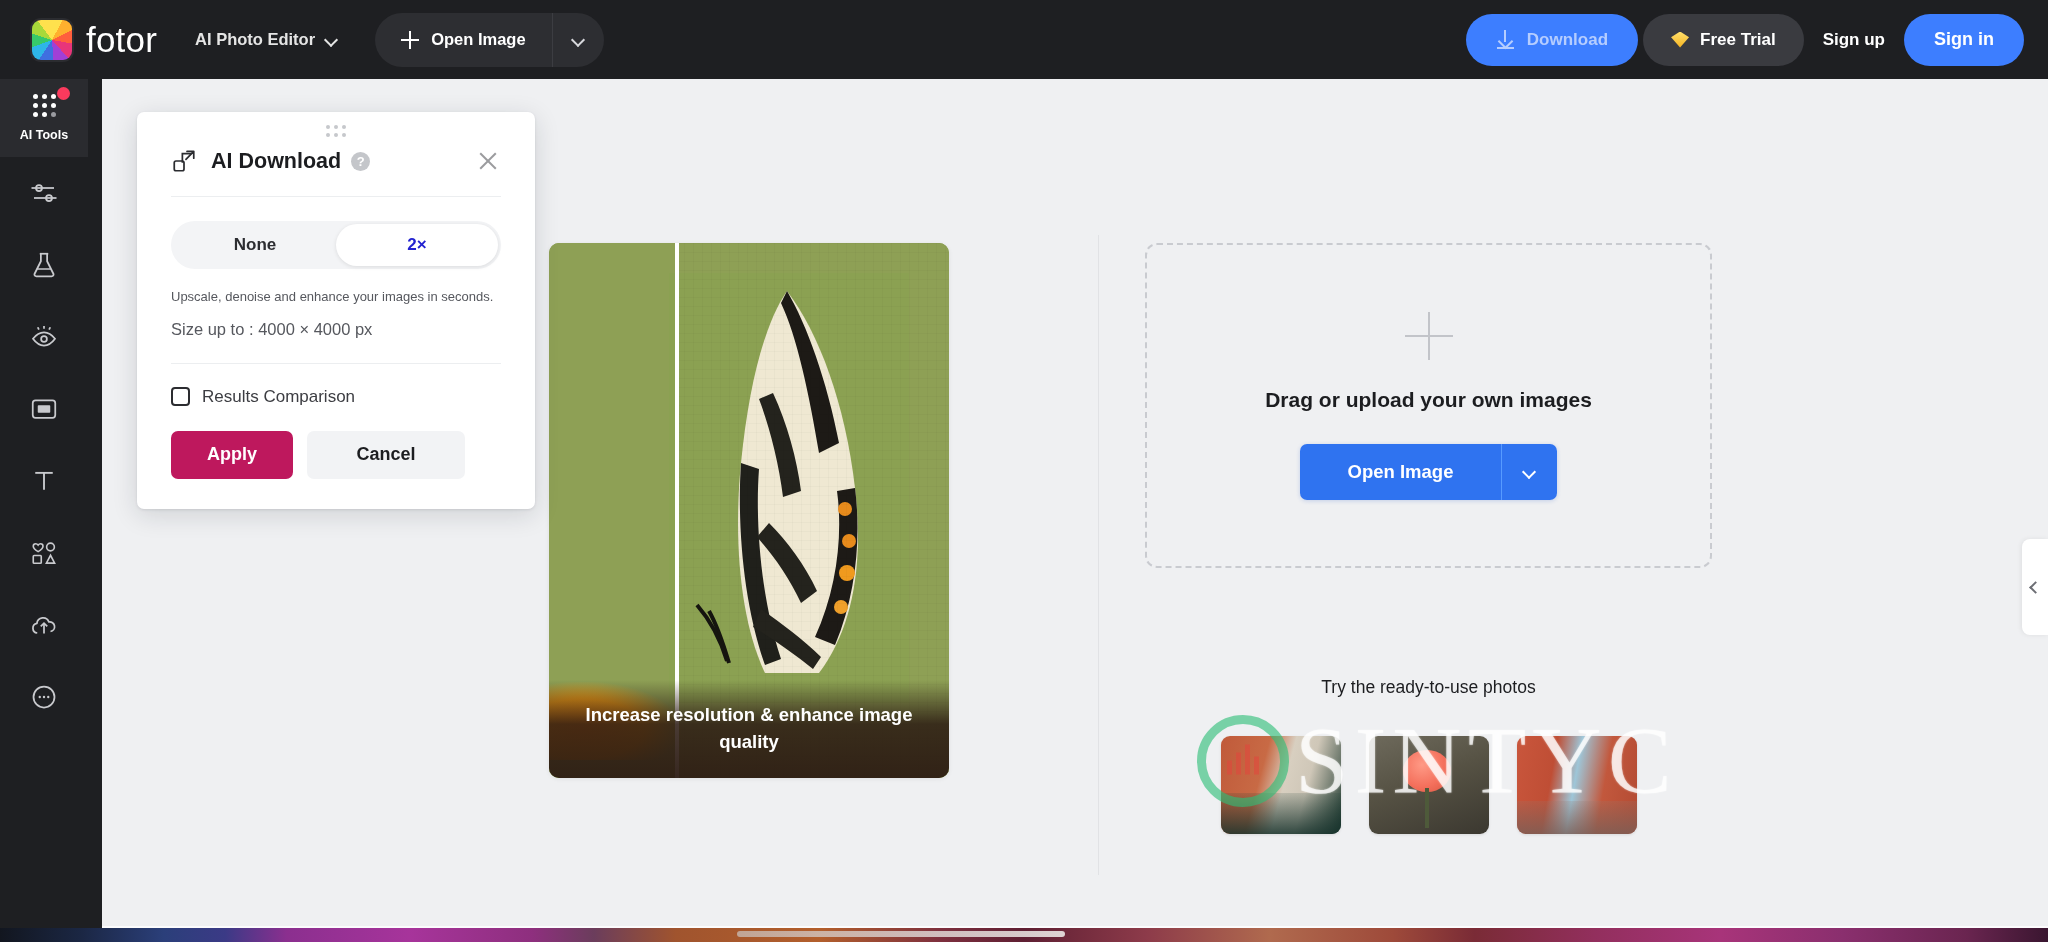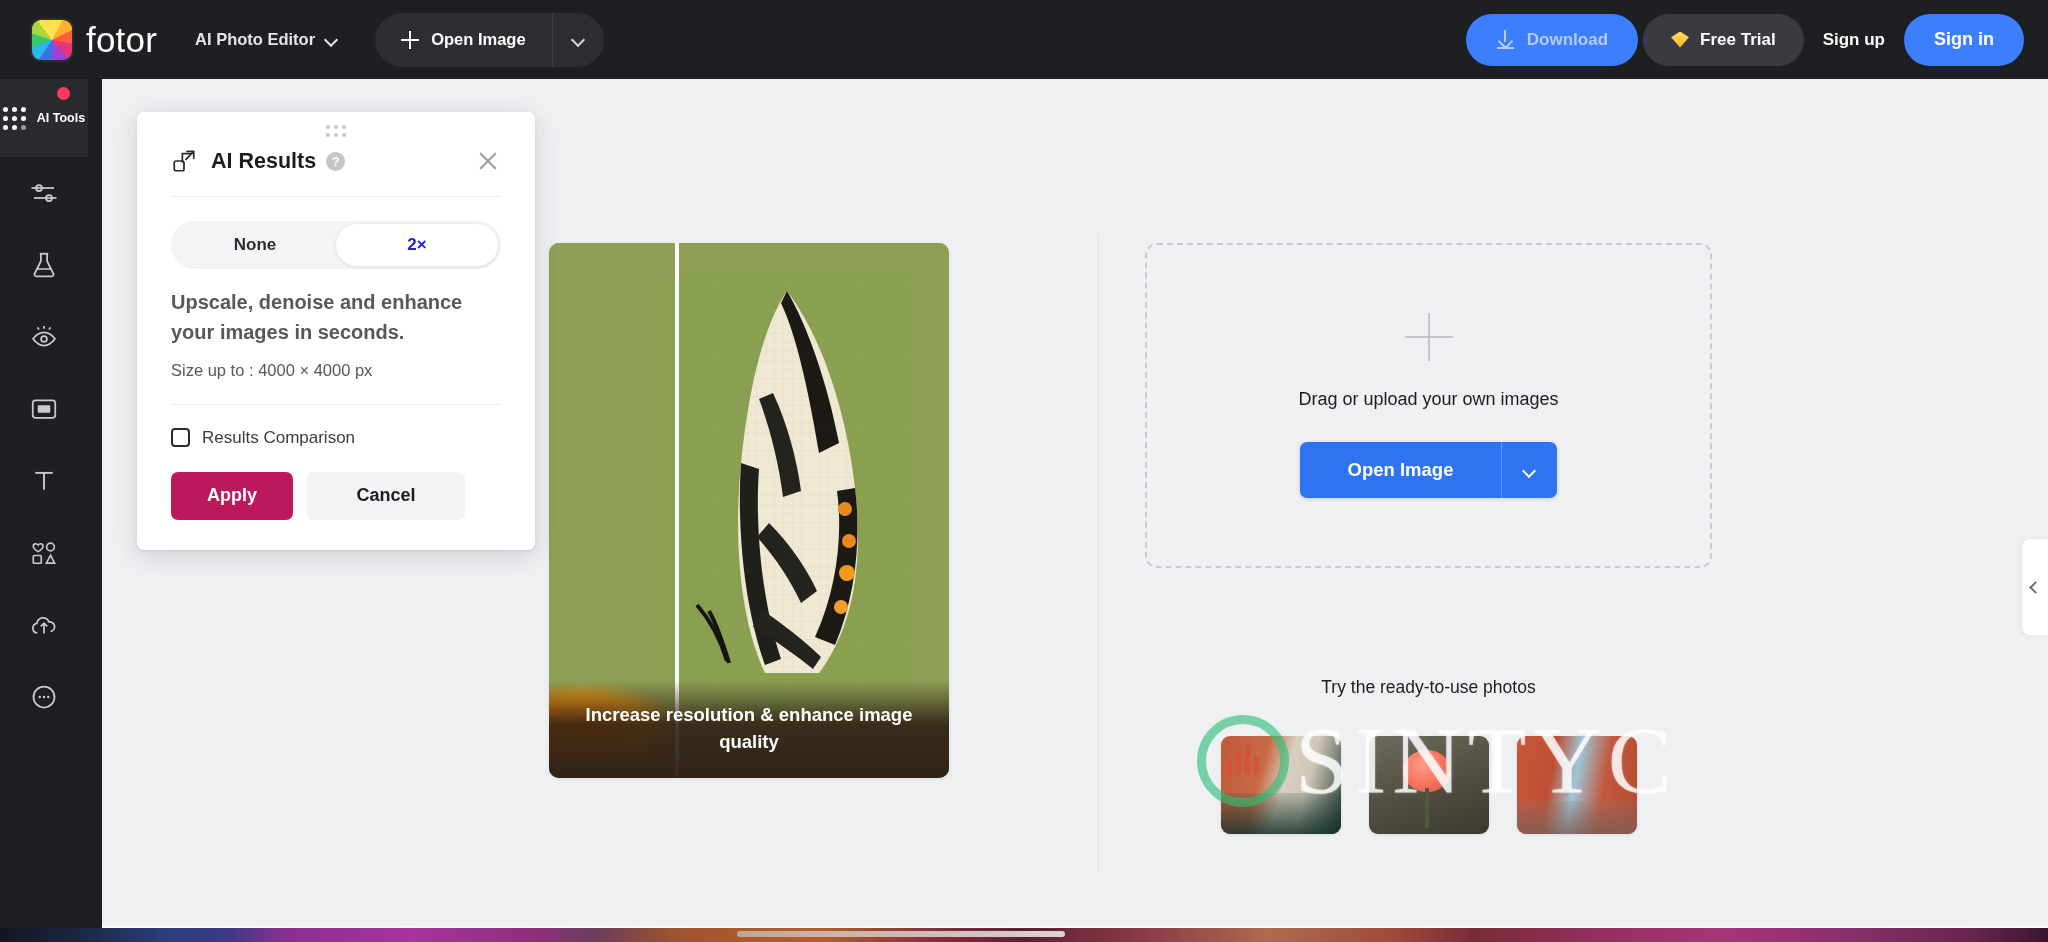--- a/index.html
+++ b/index.html
@@ -101,21 +101,21 @@
     height: 52px; padding: 0 30px; background: #3d7eff; border-radius: 26px;
     color: #fff; font-size: 18px; font-weight: 600; cursor: pointer;
   }
 
   
   .rail {
     position: absolute; top: 79px; left: 0; width: 102px; height: 863px;
     background: #1e1f22;
   }
   .rail-item {
-    width: 88px; height: 72px; display: flex; flex-direction: row;
+    width: 88px; height: 72px; display: flex; flex-direction: column;
     align-items: center; justify-content: center; gap: 11px; cursor: pointer; position: relative;
     color: #c9cace;
   }
   .rail-item.active { background: #2a2b2f; }
   .rail-item .lbl { color: #fff; font-size: 12.5px; font-weight: 600; }
   .rail-dot {
     position: absolute; top: 8px; right: 18px; width: 13px; height: 13px;
     border-radius: 50%; background: #fb3a5d;
   }
   .rail-item.plain { height: 72px; }
@@ -158,21 +158,21 @@
   
   .dropzone {
     position: absolute; left: 1043px; top: 164px; width: 567px; height: 325px;
     border: 2px dashed #c9cbd0; border-radius: 12px;
     display: flex; flex-direction: column; align-items: center; justify-content: center;
     background: transparent;
   }
   .dz-plus { width: 48px; height: 48px; position: relative; margin-bottom: 28px; }
   .dz-plus::before { content:""; position:absolute; left:23px; top:0; width:2px; height:48px; background:#c2c4c9; }
   .dz-plus::after  { content:""; position:absolute; left:0; top:23px; width:48px; height:2px; background:#c2c4c9; }
-  .dz-title { font-size: 18px; font-weight: 400; color: #1c1d20; margin-bottom: 32px; }
+  .dz-title { font-size: 21px; font-weight: 700; color: #1c1d20; margin-bottom: 32px; }
   .dz-btn-group {
     display: flex; align-items: stretch; height: 56px; border-radius: 7px; overflow: hidden;
     box-shadow: 0 1px 4px rgba(40,90,200,.22);
   }
   .dz-btn-main {
     display: flex; align-items: center; justify-content: center; padding: 0 48px;
     background: #2f73f0; color: #fff; font-size: 18.5px; font-weight: 600; cursor: pointer;
   }
   .dz-btn-split {
     width: 56px; display: flex; align-items: center; justify-content: center;
@@ -265,21 +265,21 @@
   }
   .seg-opt {
     flex: 1; display: flex; align-items: center; justify-content: center;
     font-size: 17px; font-weight: 600; color: #2c2d31; border-radius: 21px; cursor: pointer;
   }
   .seg-opt.on {
     background: #fff; color: #2323d0;
     box-shadow: 0 1px 4px rgba(0,0,0,.10);
   }
   .panel-desc {
-    margin-top: 18px; font-size: 20px; line-height: 1.52; color: #56585e; font-weight: 700;
+    margin-top: 18px; font-size: 13px; line-height: 1.52; color: #56585e; font-weight: 400;
   }
   .panel-size { margin-top: 13px; font-size: 16.5px; color: #56585e; font-weight: 500; }
   .panel-rule2 { height: 1px; background: #eceef0; margin: 24px 0 0 0; }
 
   .chk-row { display: flex; align-items: center; gap: 12px; margin-top: 23px; cursor: pointer; }
   .chk-box {
     width: 19px; height: 19px; border: 2px solid #2b2c30; border-radius: 4px; background: #fff; flex: none;
   }
   .chk-lbl { font-size: 17px; color: #3c3d42; font-weight: 500; }
 
@@ -548,21 +548,21 @@
     </div>
 
     <div class="panel-head">
       <span class="pi-ico">
         <svg width="26" height="26" viewBox="0 0 24 24" fill="none" stroke="#2b2c30" stroke-width="1.6">
           <rect x="3" y="12" width="9" height="9" rx="1.6"></rect>
           <path d="M10.5 13.6V5.2h8.3"></path>
           <path d="M21 3.2h-6.2M21 3.2v6.2M21 3.2l-7.2 7.2" stroke-linecap="round"></path>
         </svg>
       </span>
-      <span class="panel-title">AI Results</span>
+      <span class="panel-title">AI Download</span>
       <span class="help-ico">?</span>
       <span class="close-ico"></span>
     </div>
 
     <div class="panel-rule"></div>
 
     <div class="seg">
       <div class="seg-opt">None</div>
       <div class="seg-opt on">2×</div>
     </div>

